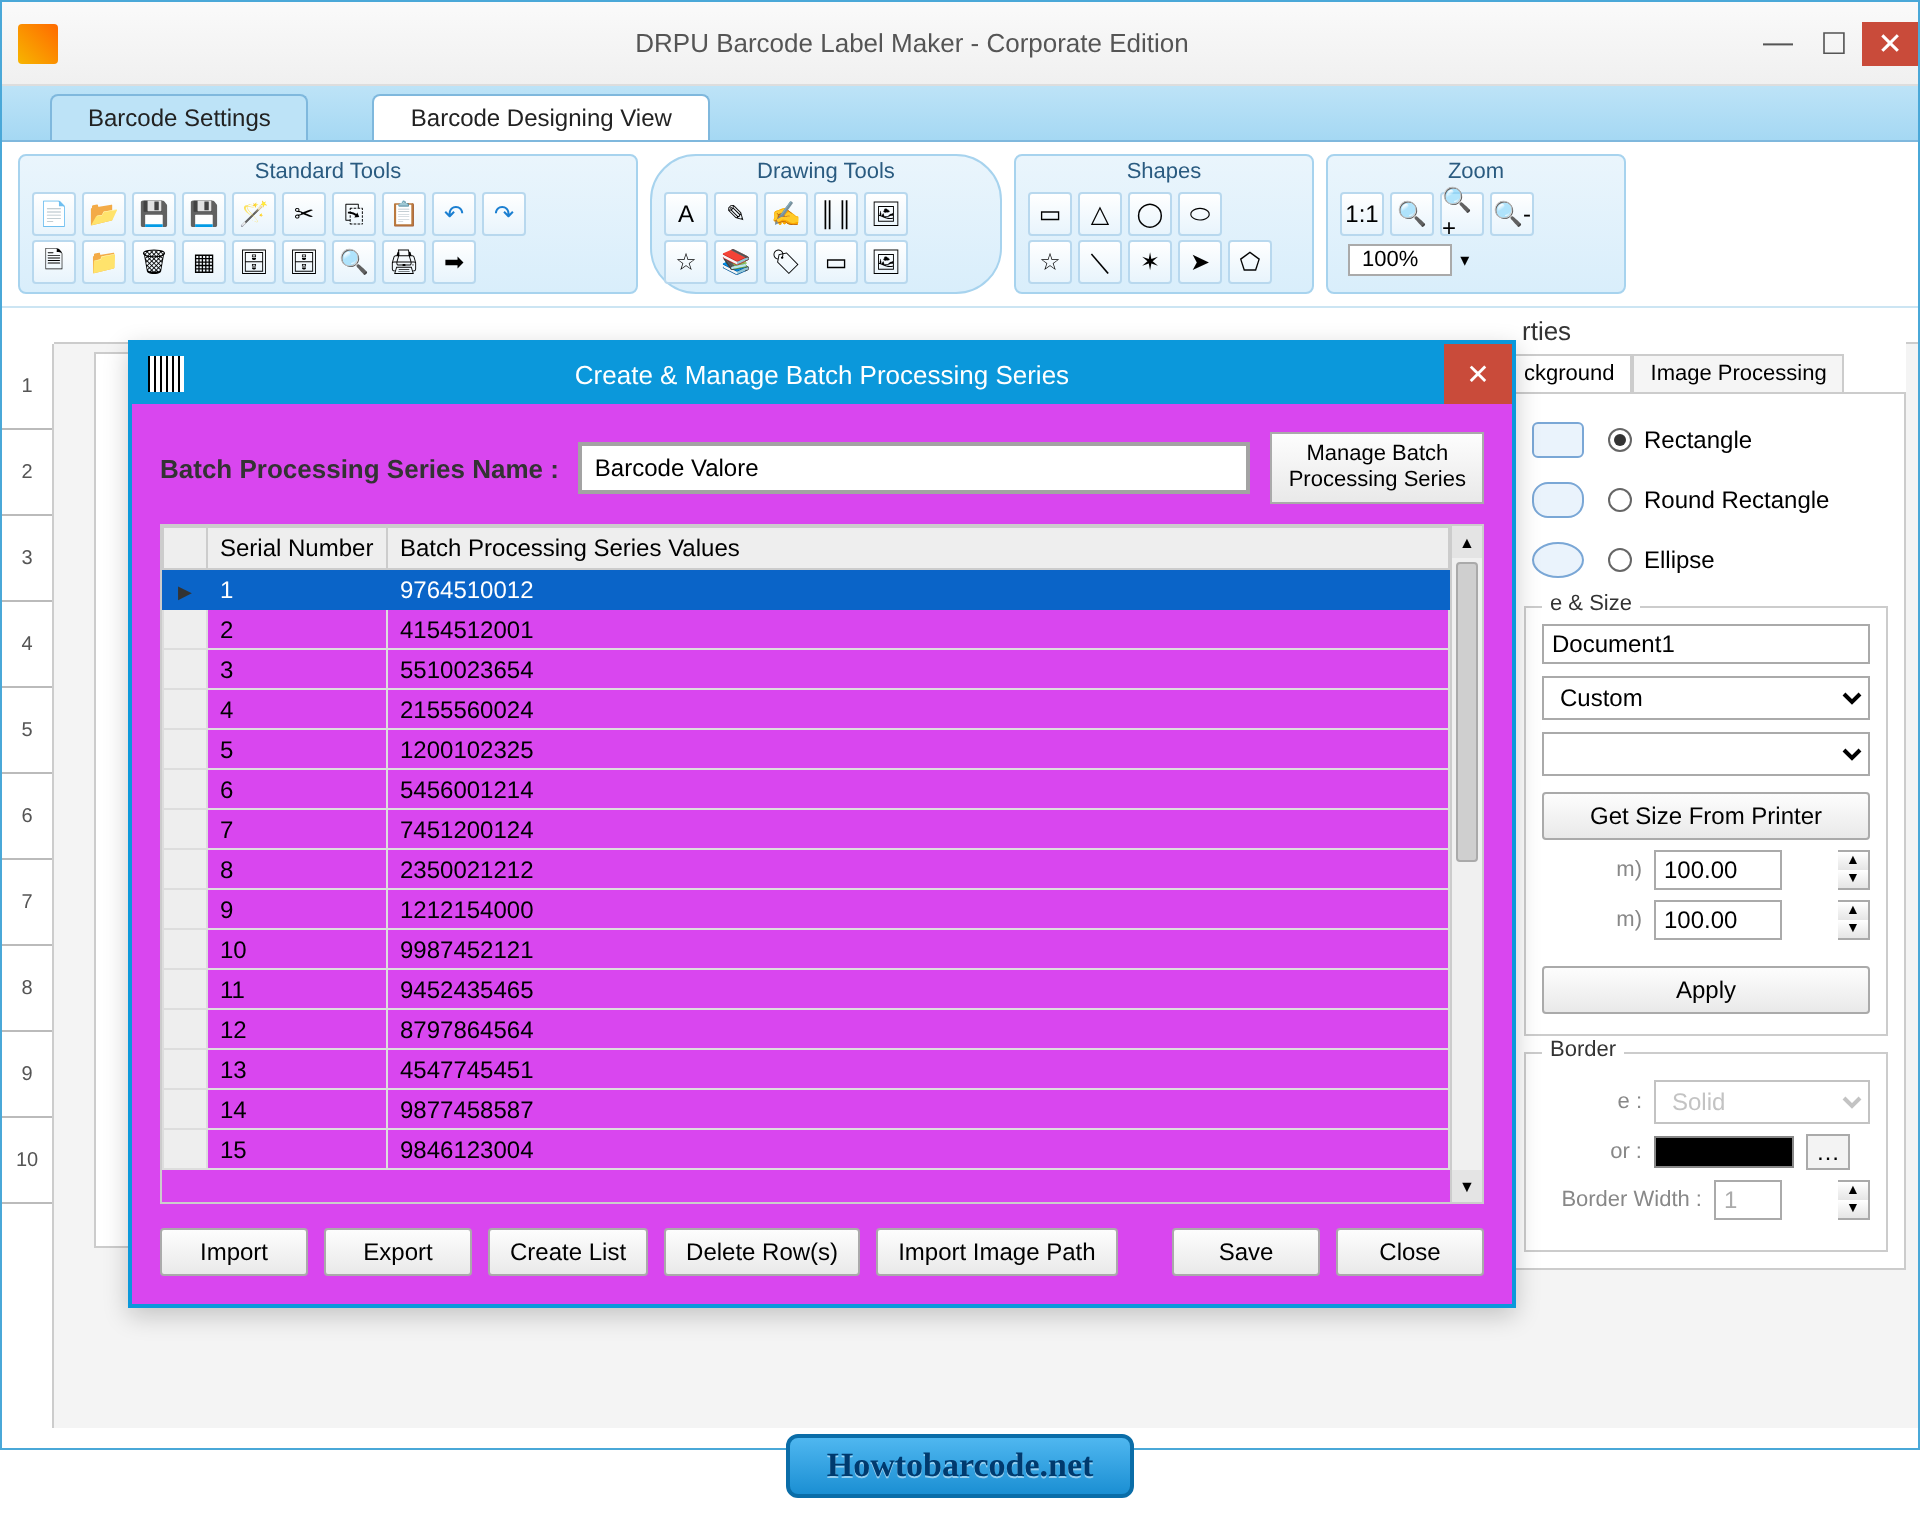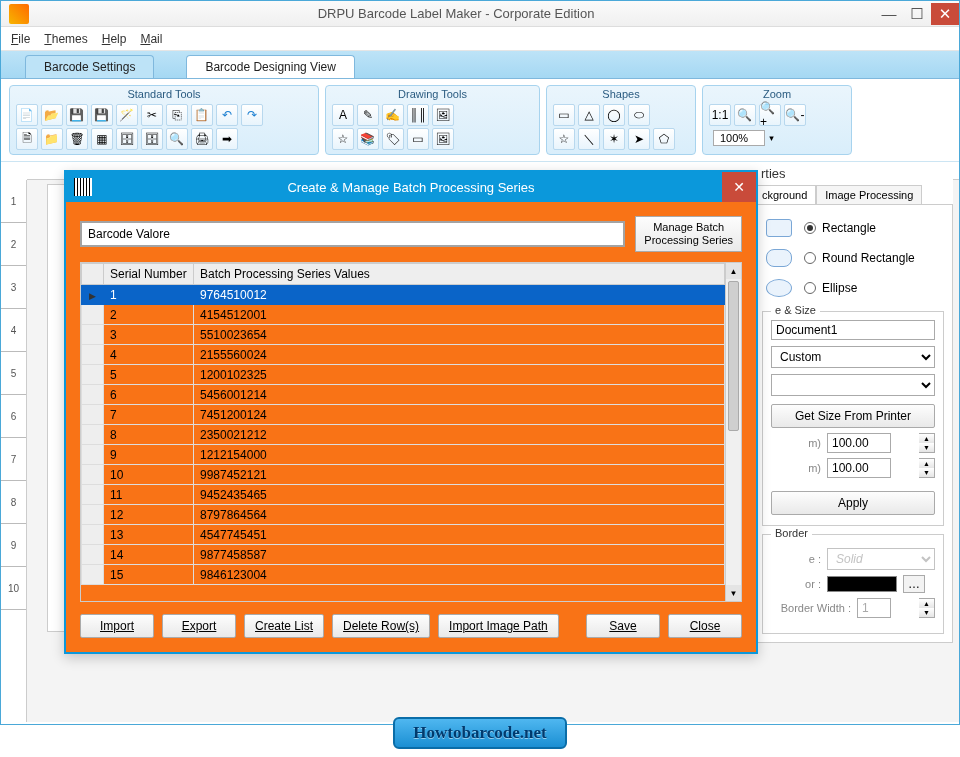--- a/index.html
+++ b/index.html
@@ -1,18 +1,18 @@
 <!DOCTYPE html>
 <html><head>
 <meta charset="utf-8">
 <style>
 *{box-sizing:border-box;margin:0;padding:0;font-family:"Segoe UI",Tahoma,sans-serif;font-size:12px;}
 body{background:#fff;width:960px;height:757px;position:relative;overflow:hidden;}
 .window{border:1px solid #4aa8d8;background:#fff;position:relative;height:725px;}
-.titlebar{height:26px;background:linear-gradient(#fafafa,#f0f0f0);border-bottom:1px solid #ddd;display:flex;align-items:center;}
+.titlebar{height:42px;background:linear-gradient(#fafafa,#f0f0f0);border-bottom:1px solid #ddd;display:flex;align-items:center;}
 .tb-icon{width:20px;height:20px;margin:0 8px;background:linear-gradient(45deg,#f7b500,#ff6a00);border-radius:2px;}
 .tb-title{flex:1;text-align:center;color:#555;font-size:13px;}
 .tb-btns{display:flex;}
 .tb-btn{width:28px;height:22px;display:flex;align-items:center;justify-content:center;color:#555;font-size:15px;cursor:pointer;}
 .tb-btn.close{background:#c94b3a;color:#fff;}
 .menubar{height:24px;display:flex;align-items:center;padding:0 10px;gap:14px;background:#fff;border-bottom:1px solid #e5e5e5;}
 .menu-item{color:#333;cursor:pointer;}
 .menu-item u{text-decoration:underline;}
 .tabbar{background:linear-gradient(#bde3f7,#a5d8f3);padding-top:4px;display:flex;padding-left:24px;border-bottom:1px solid #7fb8dd;gap:30px;}
 .tab{padding:4px 18px;border:1px solid #7fb8dd;border-bottom:none;border-radius:4px 4px 0 0;background:#bde3f7;color:#222;margin-right:2px;cursor:pointer;}
@@ -53,42 +53,42 @@
 .spin{display:flex;gap:28px;}
 .spin .inp{flex:1;}
 .spin-btns{width:16px;border:1px solid #aaa;border-left:none;display:flex;flex-direction:column;}
 .spin-btns span{flex:1;display:flex;align-items:center;justify-content:center;font-size:7px;background:linear-gradient(#fff,#e5e5e5);cursor:pointer;}
 .row-lbl{display:flex;align-items:center;gap:6px;margin:5px 0;}
 .row-lbl label{width:50px;text-align:right;color:#888;font-size:11px;}
 .clr-sw{width:70px;height:16px;background:#000;border:1px solid #888;}
 .dotsbtn{width:22px;height:18px;border:1px solid #aaa;background:#f3f3f3;display:flex;align-items:center;justify-content:center;cursor:pointer;}
 
 
-.dialog{position:absolute;left:64px;top:170px;width:694px;background:#f97316;border:2px solid #0b98db;box-shadow:0 4px 12px rgba(0,0,0,.2);}
+.dialog{position:absolute;left:64px;top:170px;width:694px;background:#d946ef;border:2px solid #0b98db;box-shadow:0 4px 12px rgba(0,0,0,.2);}
 .dlg-title{background:#0b98db;height:30px;display:flex;align-items:center;color:#fff;}
 .dlg-ico{width:18px;height:18px;margin:0 8px;background:repeating-linear-gradient(90deg,#000 0 1px,#fff 1px 3px);}
 .dlg-ttl{flex:1;text-align:center;font-size:13px;}
 .dlg-close{width:34px;height:30px;background:#c94b3a;color:#fff;display:flex;align-items:center;justify-content:center;cursor:pointer;font-size:14px;}
 .dlg-body{padding:14px;}
 .dlg-row1{display:flex;align-items:center;gap:10px;margin-bottom:10px;}
 .dlg-lbl{font-weight:bold;color:#333;font-size:13px;}
 .dlg-inp{flex:1;border:2px solid #a3a3a3;padding:4px 6px;background:#fff;}
 .dlg-mb{border:1px solid #aaa;background:linear-gradient(#fdfdfd,#e9e9e9);padding:4px 8px;text-align:center;line-height:1.2;cursor:pointer;font-size:11px;}
 .grid-wrap{border:1px solid #ccc;position:relative;height:340px;}
 .grid-scroll{position:absolute;inset:0 16px 0 0;overflow:hidden;}
 .gtable{width:100%;border-collapse:collapse;}
 .gtable th{background:#eee;border:1px solid #ccc;padding:3px 6px;text-align:left;font-weight:normal;}
 .gtable td{border:1px solid #ddd;padding:2px 6px;height:20px;}
 .gtable tr.sel td{background:#0a64c8;color:#fff;border-color:#0a64c8;}
 .rowhdr{width:22px;background:#eee;text-align:center;}
 .rowhdr.cur::before{content:"▶";font-size:9px;color:#333;}
 .vscroll{position:absolute;right:0;top:0;bottom:0;width:16px;background:#f0f0f0;border-left:1px solid #ccc;}
 .vscroll .sbtn{height:16px;background:#e4e4e4;display:flex;align-items:center;justify-content:center;font-size:8px;cursor:pointer;}
 .vscroll .thumb{position:absolute;left:2px;right:2px;top:18px;height:150px;background:#cfcfcf;border:1px solid #aaa;border-radius:2px;}
-.dlg-btns{display:flex;gap:8px;margin-top:12px;align-items:center;text-decoration:underline;}
+.dlg-btns{display:flex;gap:8px;margin-top:12px;align-items:center;}
 .dlg-btns .btn{min-width:74px;}
 .spacer{flex:1;}
 
 
 .footer{position:absolute;left:0;right:0;bottom:0;display:flex;justify-content:center;padding:4px 0 8px;}
 .footer-badge{background:linear-gradient(#4fb7f0,#1b8fd3);border:2px solid #0a6da8;border-radius:6px;color:#003a6e;font-family:"Comic Sans MS",cursive;font-size:17px;font-weight:bold;padding:4px 18px;text-shadow:0 1px 0 rgba(255,255,255,.5);margin-top:27px;}
 </style>
 </head>
 <body>
 
@@ -96,26 +96,20 @@
   <div class="titlebar">
     <div class="tb-icon"></div>
     <div class="tb-title">DRPU Barcode Label Maker - Corporate Edition</div>
     <div class="tb-btns">
       <div class="tb-btn">—</div>
       <div class="tb-btn">☐</div>
       <div class="tb-btn close">✕</div>
     </div>
   </div>
 
-  <div class="menubar">
-    <span class="menu-item"><u>F</u><span>ile</span></span>
-    <span class="menu-item"><u>T</u>hemes</span>
-    <span class="menu-item"><u>H</u>elp</span>
-    <span class="menu-item"><u>M</u>ail</span>
-  </div>
 
   <div class="tabbar">
     <div class="tab">Barcode Settings</div>
     <div class="tab active">Barcode Designing View</div>
   </div>
 
   <div class="ribbon">
     <div class="group" style="width:310px;">
       <div class="group-title">Standard Tools</div>
       <div class="group-body">
@@ -137,21 +131,21 @@
           <div class="ico">🗑</div>
           <div class="ico">▦</div>
           <div class="ico">🗄</div>
           <div class="ico">🗄</div>
           <div class="ico">🔍</div>
           <div class="ico">🖨</div>
           <div class="ico">➡</div>
         </div>
       </div>
     </div>
-    <div class="group" style="width:215px;">
+    <div class="group" style="width:176px;border-radius:23px;">
       <div class="group-title">Drawing Tools</div>
       <div class="group-body">
         <div class="icon-row">
           <div class="ico">A</div>
           <div class="ico">✎</div>
           <div class="ico">✍</div>
           <div class="ico">║║</div>
           <div class="ico">🖼</div>
         </div>
         <div class="icon-row">
@@ -269,21 +263,21 @@
               </div>
           </div>
           <div style="height:8px;"></div>
           <div class="btn">Apply</div>
         </div>
 
         <div class="fs">
           <div class="fs-title">Border</div>
           <div class="row-lbl">
               <label>e :</label>
-              <select class="sel" style="flex:1;color:#aaa;font-style:italic;" disabled=""><option>Solid</option></select>
+              <select class="sel" style="flex:1;color:#aaa;" disabled=""><option>Solid</option></select>
             </div>
           <div class="row-lbl">
               <label>or :</label>
               <div class="clr-sw"></div>
               <div class="dotsbtn">…</div>
             </div>
           <div class="row-lbl">
               <label style="width:80px;">Border Width :</label>
             <div class="spin" style="flex:1;">
                 <input class="inp" style="color: rgb(170, 170, 170);" disabled="" value="1">
@@ -300,20 +294,21 @@
 </div>
 
 <div class="dialog">
   <div class="dlg-title">
     <div class="dlg-ico"></div>
     <div class="dlg-ttl">Create &amp; Manage Batch Processing Series</div>
     <div class="dlg-close">✕</div>
   </div>
   <div class="dlg-body">
     <div class="dlg-row1">
+      <div class="dlg-lbl">Batch Processing Series Name :</div>
       <input class="dlg-inp" value="Barcode Valore" style="">
       <div class="dlg-mb" style="white-space:pre-line;">Manage  Batch
 Processing Series</div>
     </div>
 
     <div class="grid-wrap">
       <div class="grid-scroll">
         <table class="gtable">
           <thead>
               <tr>

